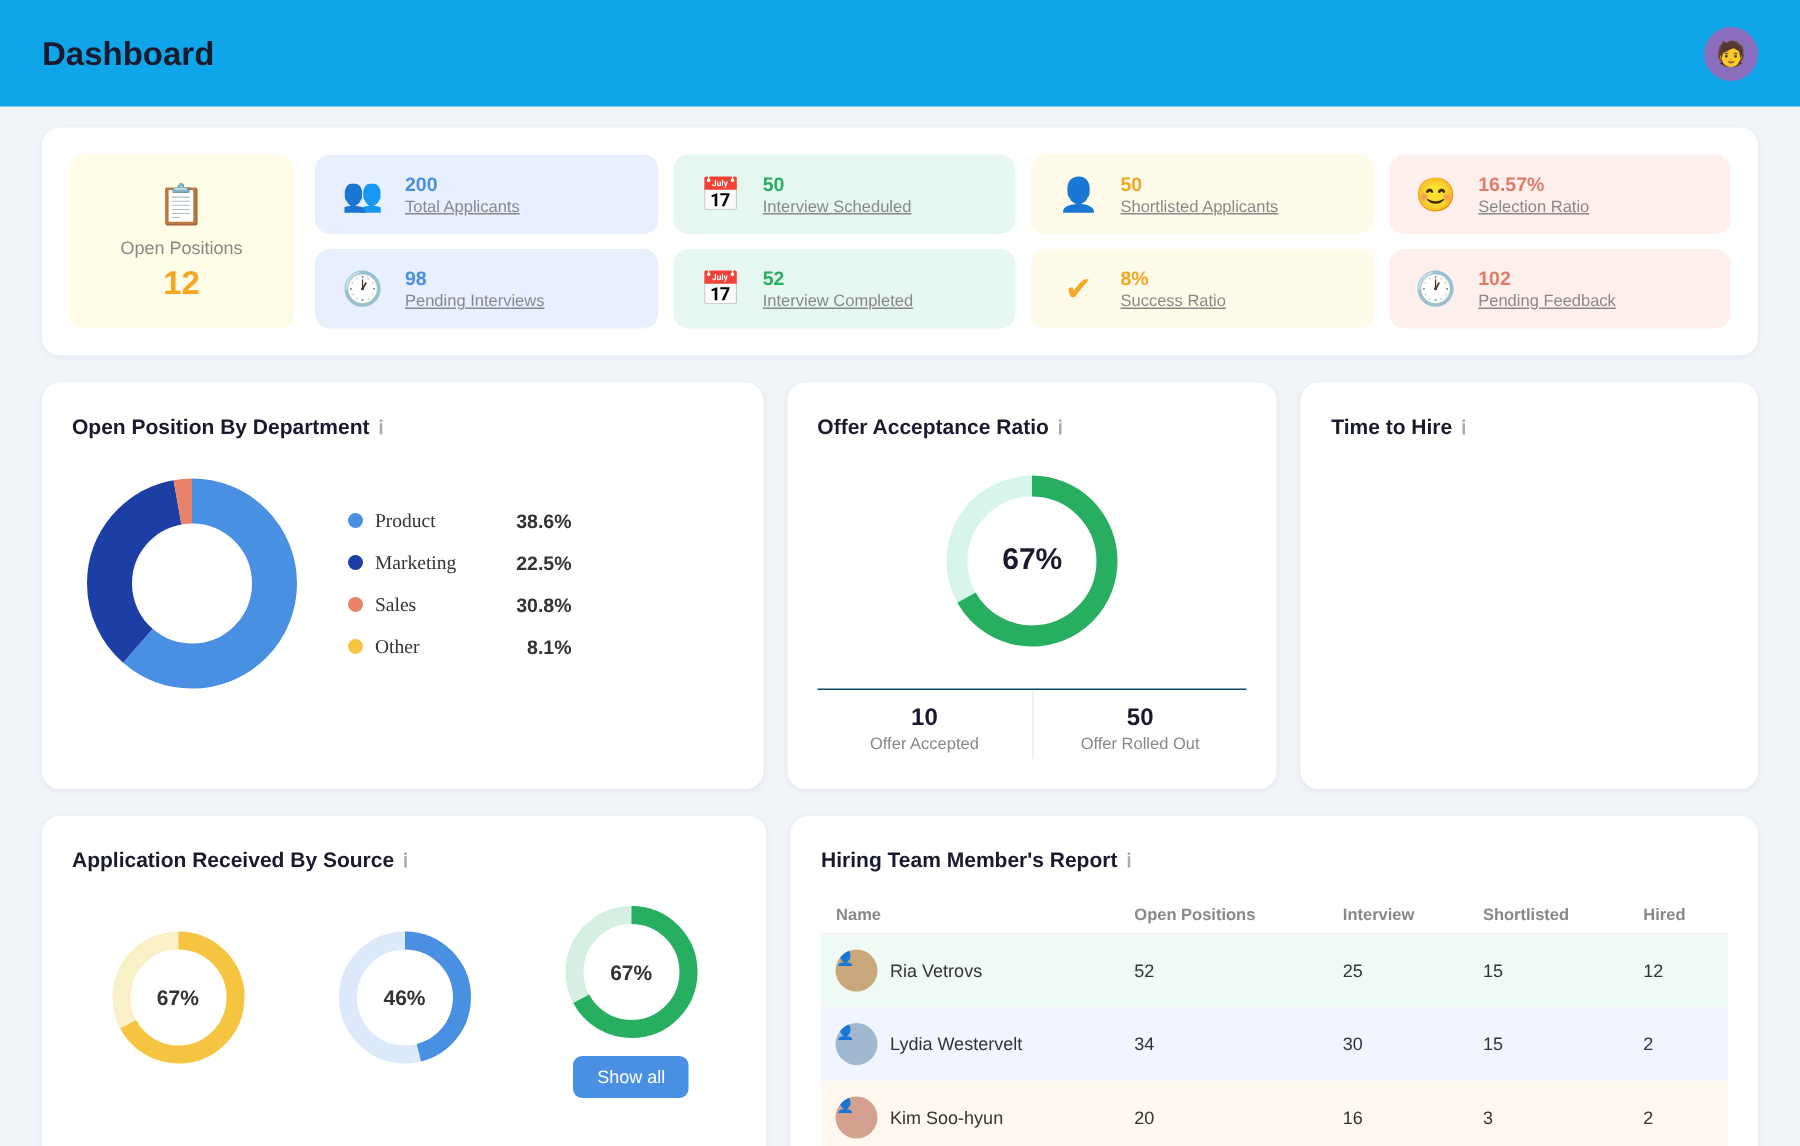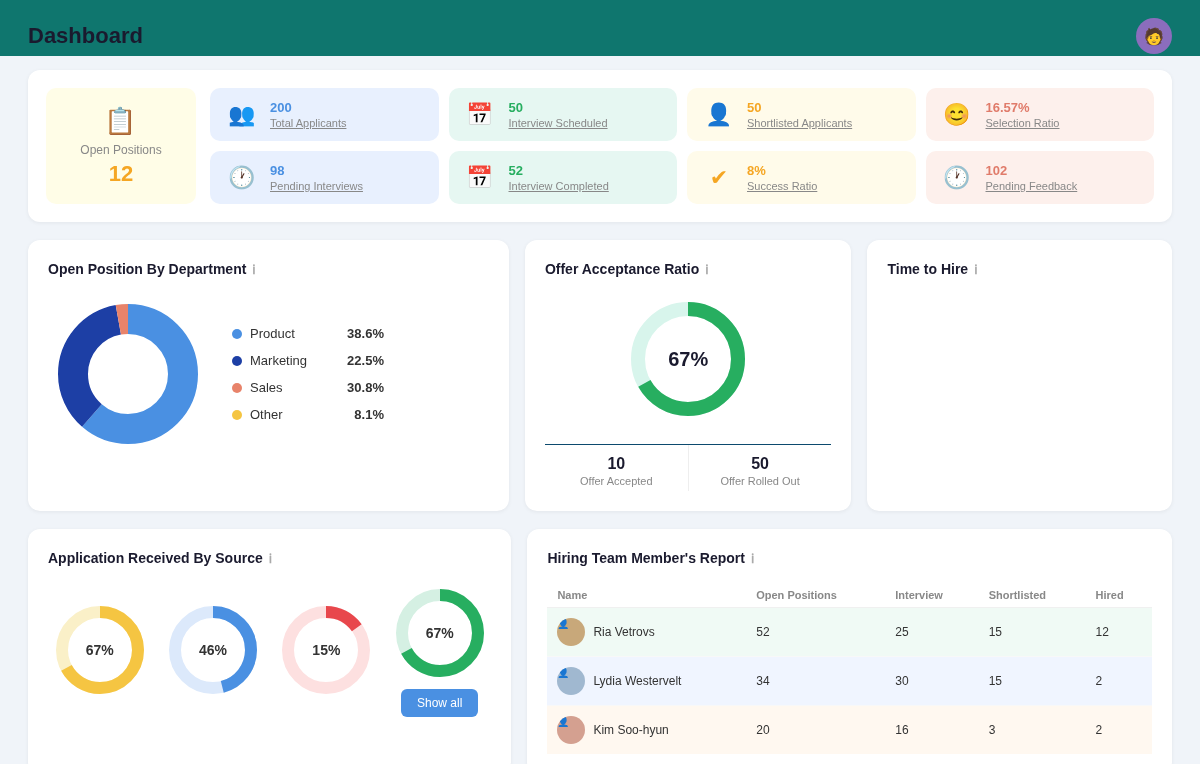--- a/index.html
+++ b/index.html
@@ -1,18 +1,18 @@
 <!DOCTYPE html>
 <html><head>
   <meta charset="utf-8">
   <style>
     * { box-sizing: border-box; margin: 0; padding: 0; }
     body { font-family: 'Segoe UI', Arial, sans-serif; background: #f0f4f9; color: #222; font-size: 13px; }
     
-    .header { display: flex; align-items: center; justify-content: space-between; padding: 18px 28px 2px; background: #0f766e; }
+    .header { display: flex; align-items: center; justify-content: space-between; padding: 18px 28px 17px; background: #0ea5e9; }
     .header-title { font-size: 22px; font-weight: 700; color: #1a1a2e; }
     .avatar { width: 36px; height: 36px; border-radius: 50%; background: #8b6dbd; display: flex; align-items: center; justify-content: center; color: #fff; font-size: 16px; overflow: hidden; }
     
     .main { padding: 14px 28px; }
     
     
     .stats-wrapper { display: flex; gap: 14px; background: #fff; border-radius: 12px; padding: 18px; margin-bottom: 18px; box-shadow: 0 1px 4px rgba(0,0,0,0.06); }
     .open-positions-box { background: #fffde7; border-radius: 10px; padding: 16px 22px; display: flex; flex-direction: column; align-items: center; justify-content: center; min-width: 150px; }
     .open-positions-icon { font-size: 26px; color: #c8a84b; margin-bottom: 6px; }
     .open-positions-label { font-size: 12px; color: #888; margin-bottom: 4px; }
@@ -46,21 +46,21 @@
     .chart-title { font-size: 14px; font-weight: 700; color: #1a1a2e; margin-bottom: 16px; display: flex; align-items: center; gap: 6px; }
     .info-icon { color: #aaa; font-size: 13px; }
     
     
     .dept-content { display: flex; align-items: center; gap: 24px; }
     .donut-container { width: 160px; height: 160px; position: relative; flex-shrink: 0; }
     .legend-list { display: flex; flex-direction: column; gap: 12px; }
     .legend-item { display: flex; align-items: center; justify-content: space-between; gap: 40px; }
     .legend-left { display: flex; align-items: center; gap: 8px; }
     .legend-dot { width: 10px; height: 10px; border-radius: 50%; flex-shrink: 0; }
-    .legend-name { font-size: 13px; color: #333; }
+    .legend-name { font-size: 13px; color: #333; font-family: Liberation Serif, serif; }
     .legend-pct { font-size: 13px; font-weight: 600; color: #333; }
     
     
     .offer-content { display: flex; flex-direction: column; align-items: center; }
     .offer-donut { width: 130px; height: 130px; position: relative; margin-bottom: 14px; }
     .offer-center { position: absolute; top: 50%; left: 50%; transform: translate(-50%,-50%); font-size: 20px; font-weight: 700; color: #1a1a2e; }
     .offer-stats { display: flex; gap: 0; width: 100%; border-top: 1px solid #0c4a6e; margin-top: 6px; }
     .offer-stat { flex: 1; text-align: center; padding: 10px 6px 4px; }
     .offer-stat:first-child { border-right: 1px solid #eee; }
     .offer-stat-val { font-size: 16px; font-weight: 700; color: #1a1a2e; }
@@ -290,29 +290,20 @@
         <div class="source-donut-wrap">
           <div class="source-donut" style="width:100px;height:100px;position:relative;">
             <svg width="100" height="100" viewBox="0 0 100 100" class="donut">
               <circle cx="50" cy="50" r="38" fill="none" stroke="#dce9fb" stroke-width="12"></circle>
               <circle cx="50" cy="50" r="38" fill="none" stroke="#4a90e2" stroke-width="12" stroke-dasharray="109.8 238.76" stroke-dashoffset="0"></circle>
             </svg>
             <div class="source-center-text">46%</div>
           </div>
         </div>
 
-        <div class="source-donut-wrap">
-          <div class="source-donut" style="width:100px;height:100px;position:relative;">
-            <svg width="100" height="100" viewBox="0 0 100 100" class="donut">
-              <circle cx="50" cy="50" r="38" fill="none" stroke="#fde0e0" stroke-width="12"></circle>
-              <circle cx="50" cy="50" r="38" fill="none" stroke="#e8474c" stroke-width="12" stroke-dasharray="35.8 238.76" stroke-dashoffset="0"></circle>
-            </svg>
-            <div class="source-center-text">15%</div>
-          </div>
-        </div>
 
         <div class="source-donut-wrap">
           <div class="source-donut" style="width:100px;height:100px;position:relative;">
             <svg width="100" height="100" viewBox="0 0 100 100" class="donut">
               <circle cx="50" cy="50" r="38" fill="none" stroke="#d5f0e3" stroke-width="12"></circle>
               <circle cx="50" cy="50" r="38" fill="none" stroke="#27ae60" stroke-width="12" stroke-dasharray="160.2 238.76" stroke-dashoffset="0"></circle>
             </svg>
             <div class="source-center-text">67%</div>
           </div>
           <button class="show-all-btn">Show all</button>

